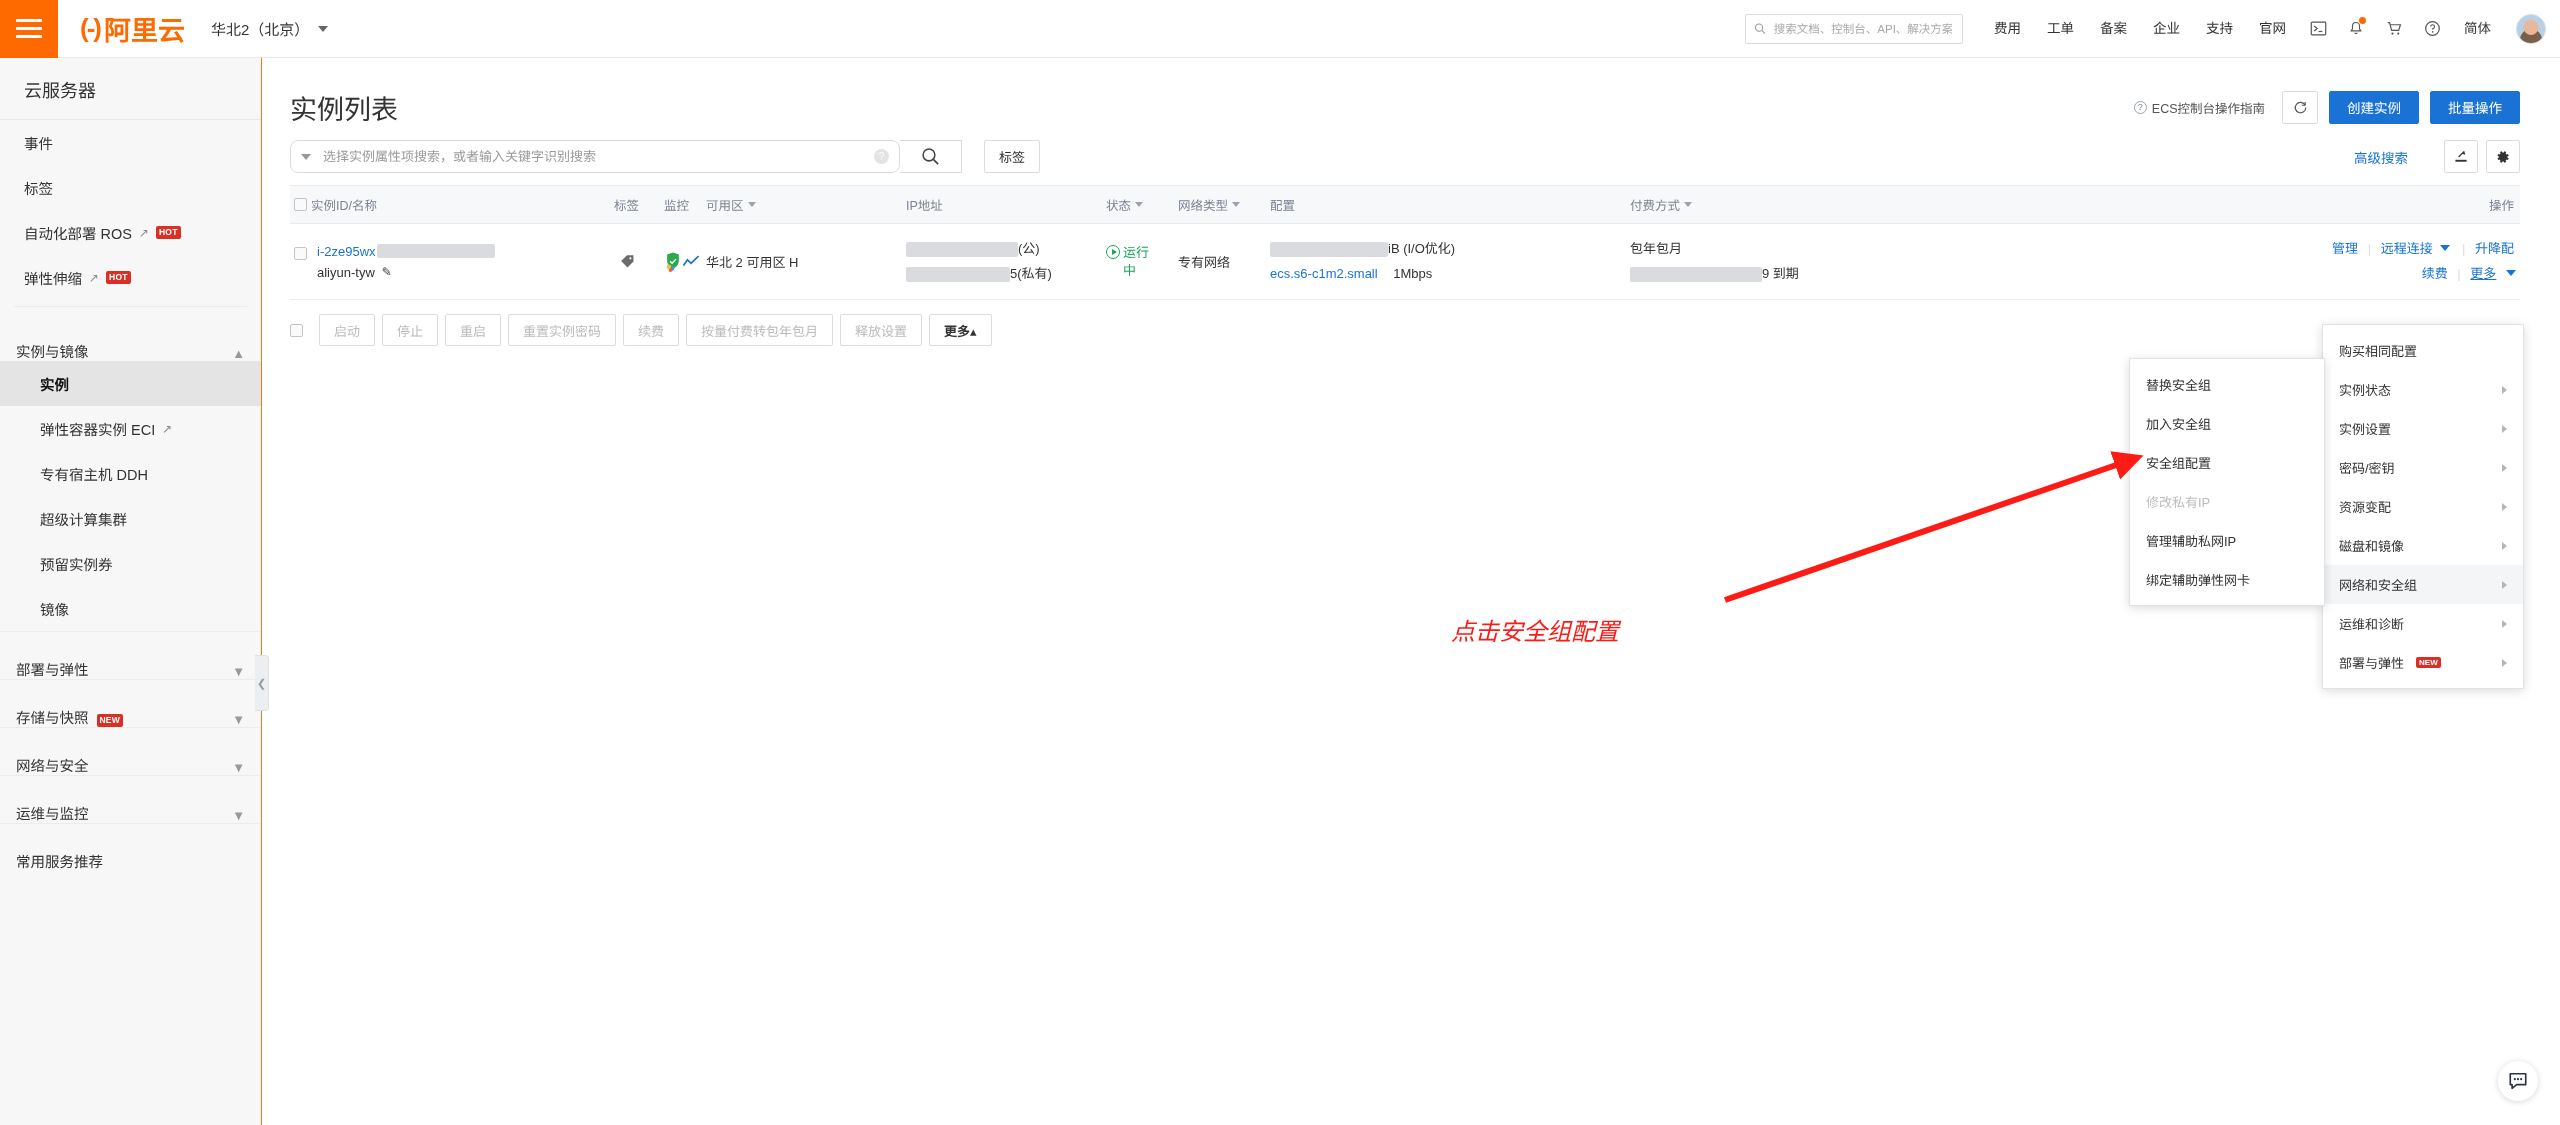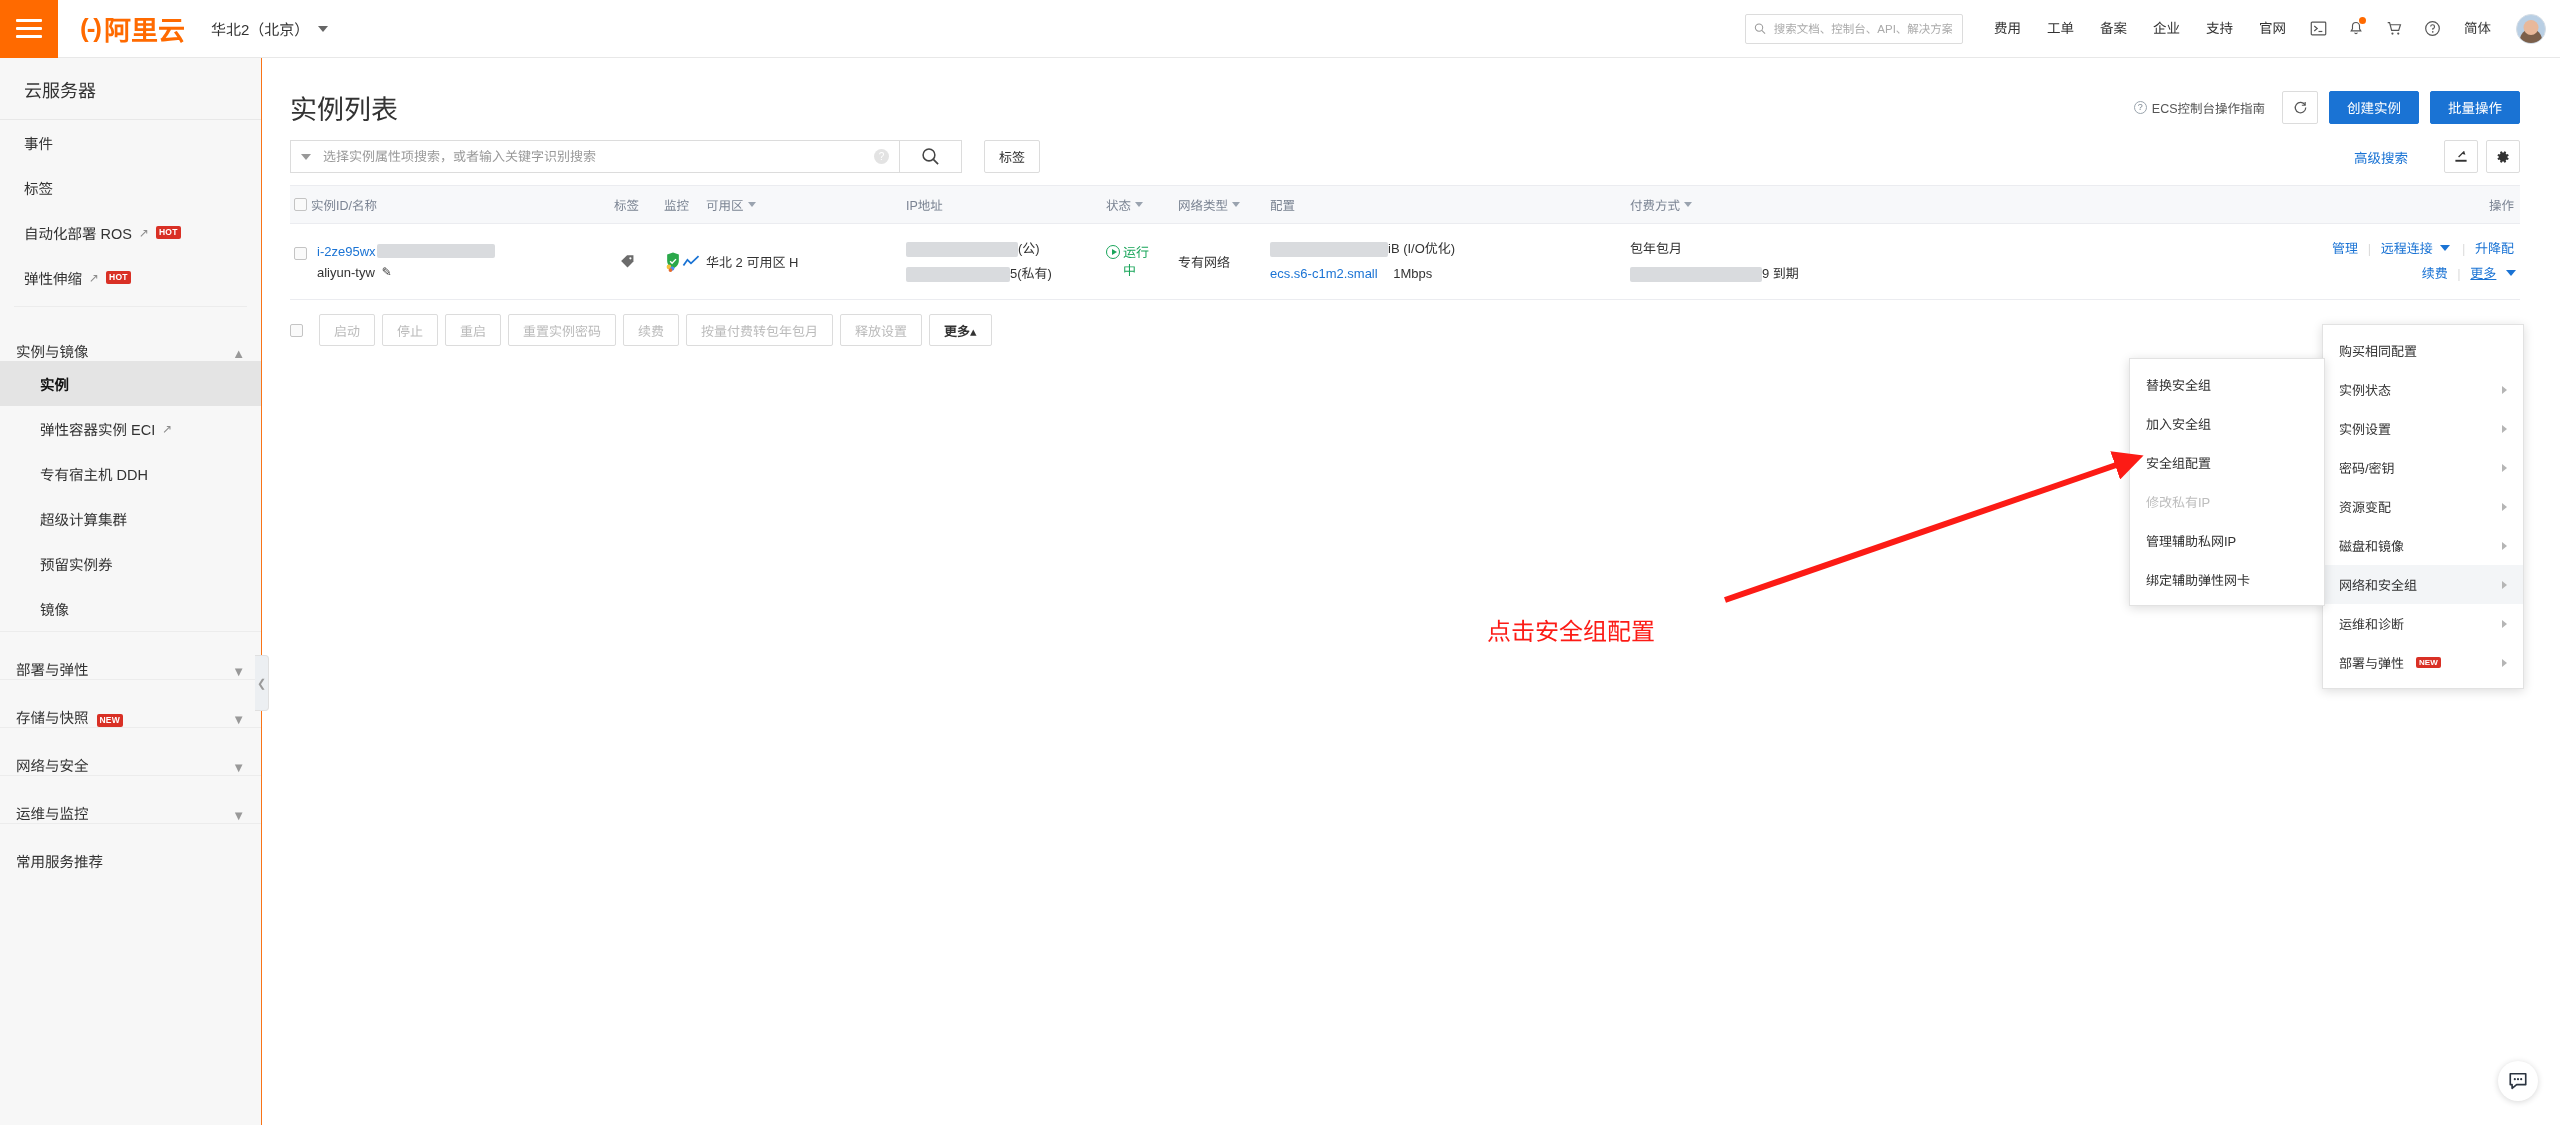--- a/index.html
+++ b/index.html
@@ -137,21 +137,21 @@
     display: flex; align-items: center; justify-content: center; white-space: nowrap;
     font-family: inherit;
   }
   .btn-primary { background: #1a73d4; color: #fff; border: 1px solid #1a73d4; }
   .btn-ghost { background: #fff; color: #666; border: 1px solid #dcdcdc; width: 36px; padding: 0; }
 
   .toolbar {
     display: flex; align-items: center; padding: 10px 40px 12px 28px; gap: 0;
   }
   .search-box {
-    width: 610px; height: 33px; border: 1px solid #dcdcdc; border-radius: 0;
+    width: 610px; height: 33px; border: 1px solid #dcdcdc; border-radius: 8px;
     display: flex; align-items: center; padding: 0 10px; gap: 10px; background: #fff;
   }
   .search-box .caret-down { border-top-color: #999; }
   .search-box input {
     flex: 1; border: none; outline: none; font-size: 13px; color: #333;
     background: transparent; font-family: inherit;
   }
   .search-box input::placeholder { color: #999; }
   .q-mark {
     width: 15px; height: 15px; border-radius: 50%; background: #e3e3e3; color: #fff;
@@ -243,22 +243,22 @@
     margin-left: auto; width: 0; height: 0; border-top: 4px solid transparent;
     border-bottom: 4px solid transparent; border-left: 5px solid #b5b5b5;
   }
   .menu-item .new-badge {
     background: #d93025; color: #fff; font-size: 8px; font-weight: bold;
     padding: 1px 3px; border-radius: 2px; margin-left: 6px;
   }
 
   
   .anno-text {
-    position: absolute; left: 1487px; top: 612px; color: #fc1b15;
-    font-size: 24px; white-space: nowrap; z-index: 70;
+    position: absolute; left: 1451px; top: 612px; color: #fc1b15;
+    font-size: 24px; white-space: nowrap; z-index: 70; font-style: italic;
   }
   .anno-svg { position: absolute; left: 0; top: 0; width: 2560px; height: 1125px; z-index: 69; pointer-events: none; }
 
   
   .chat-fab {
     position: absolute; right: 22px; bottom: 24px; width: 40px; height: 40px;
     border-radius: 50%; background: #fff; box-shadow: 0 1px 6px rgba(0,0,0,.16);
     display: flex; align-items: center; justify-content: center; cursor: pointer; z-index: 55;
   }
 </style>

